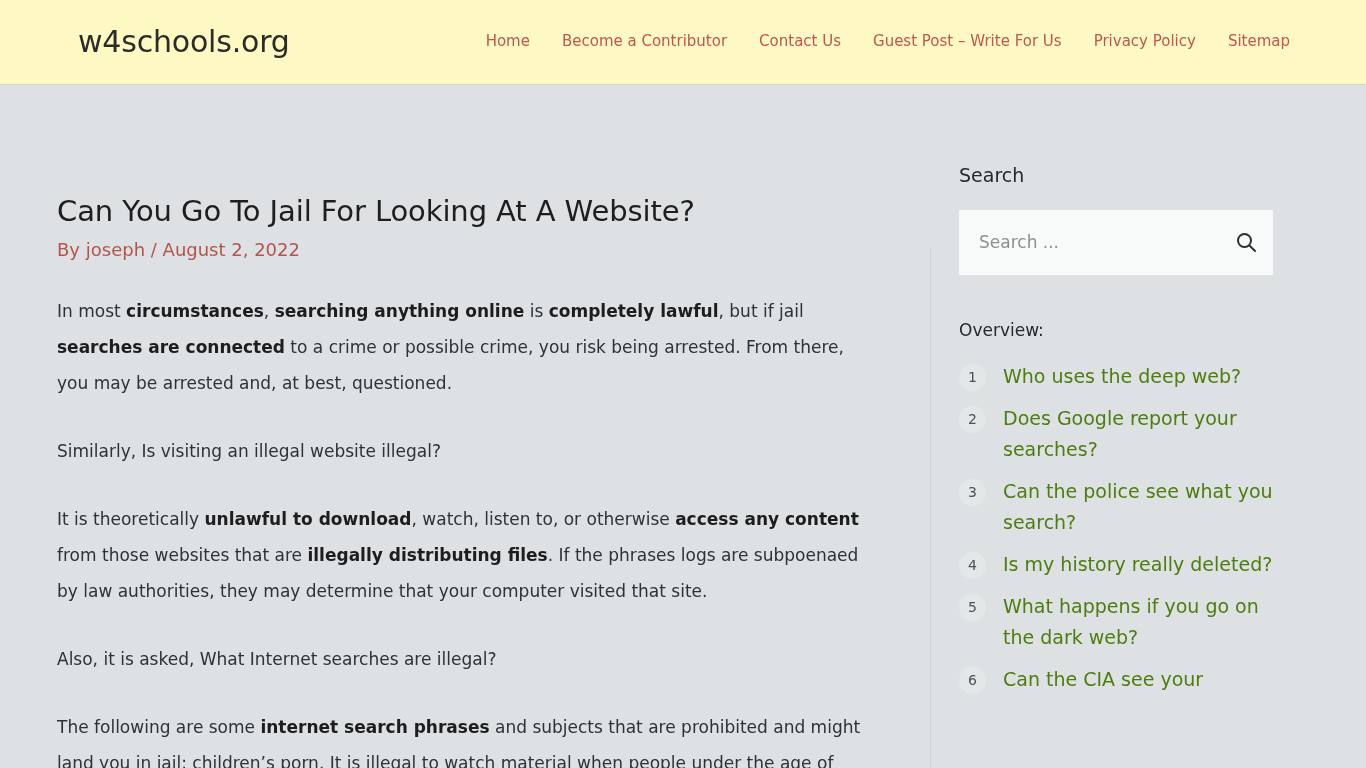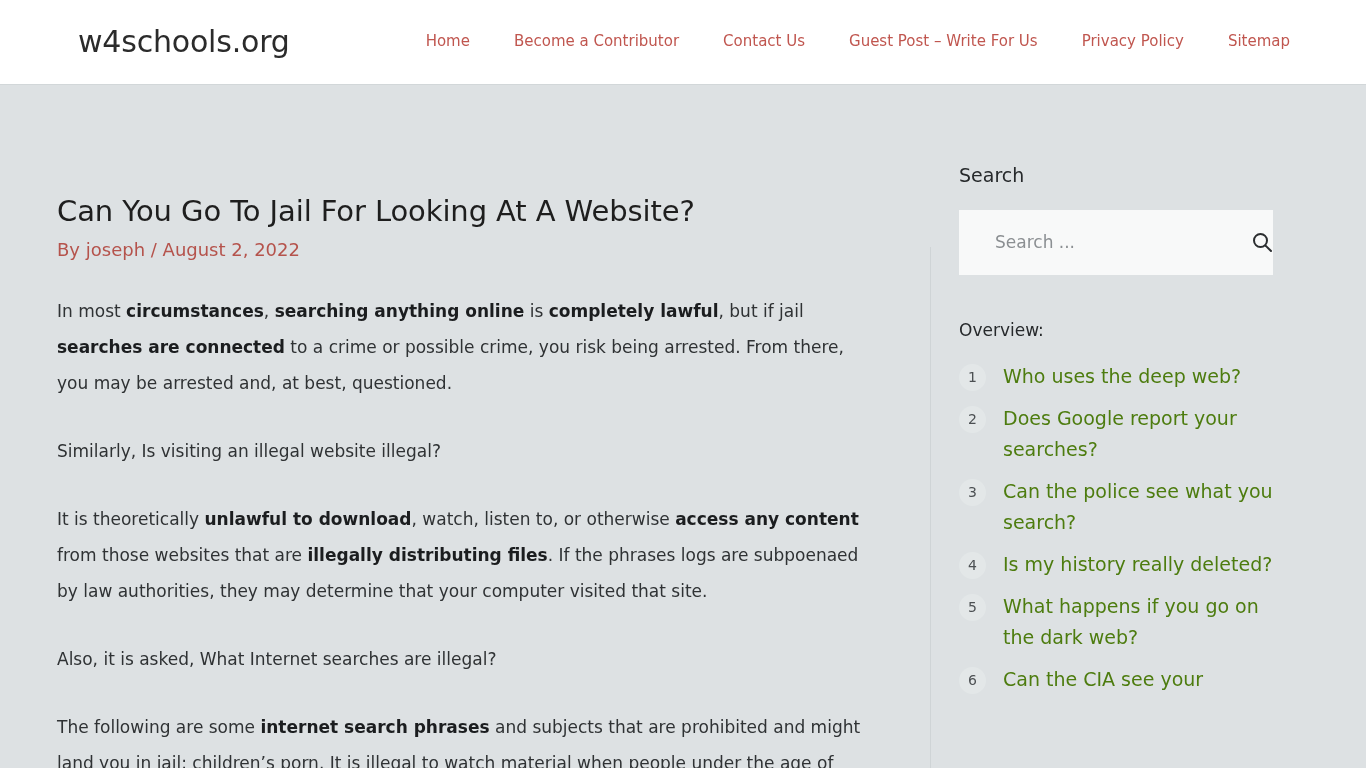--- a/index.html
+++ b/index.html
@@ -14,21 +14,21 @@
     background: #dde1e3;
     font-family: "Liberation Sans", sans-serif;
     color: #2b2b2b;
     -webkit-font-smoothing: antialiased;
   }
 
   
   .site-header {
     position: relative;
     height: 85px;
-    background: #ffffff;
+    background: #fef9c3;
     border-bottom: 1px solid #d2d7d9;
     display: flex;
     align-items: center;
   }
 
   .site-logo {
     position: absolute;
     left: 78px;
     top: 24px;
     font-size: 30px;
@@ -39,21 +39,21 @@
     text-decoration: none;
     font-family: "DejaVu Sans", sans-serif;
   }
 
   .main-nav {
     position: absolute;
     right: 60px;
     top: 31px;
     display: flex;
     align-items: center;
-    gap: 12px;
+    gap: 0;
     text-align: center;
   }
 
   .nav-link {
     color: #c0564f;
     font-size: 15px;
     text-decoration: none;
     padding: 0 16px;
     white-space: nowrap;
     line-height: 20px;
@@ -142,21 +142,21 @@
     display: flex;
     align-items: center;
   }
 
   .search-input {
     flex: 1;
     height: 100%;
     border: 0;
     outline: none;
     background: transparent;
-    padding: 0 36px;
+    padding: 0 20px;
     font-size: 17px;
     color: #3c3f41;
     font-family: "DejaVu Sans", sans-serif;
   }
   .search-input::placeholder { color: #8b8f92; }
 
   .search-submit {
     width: 54px;
     height: 100%;
     border: 0;

